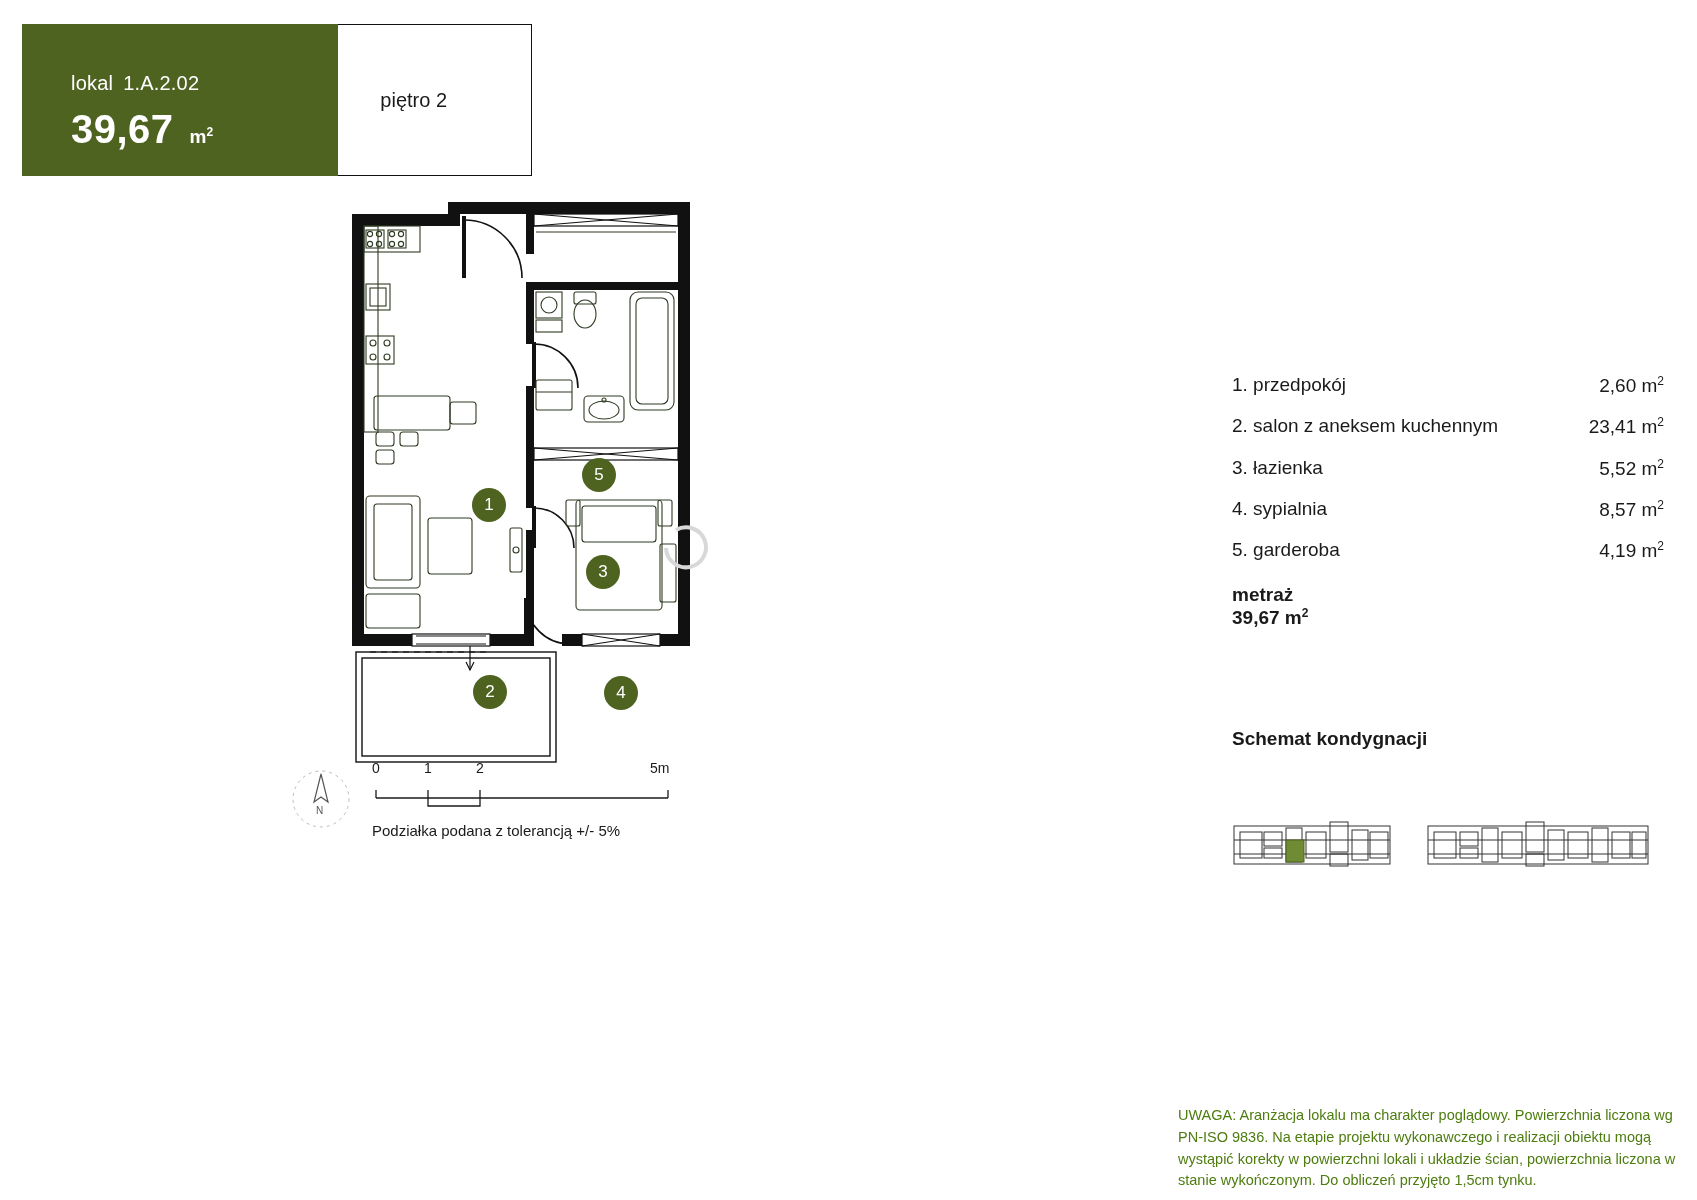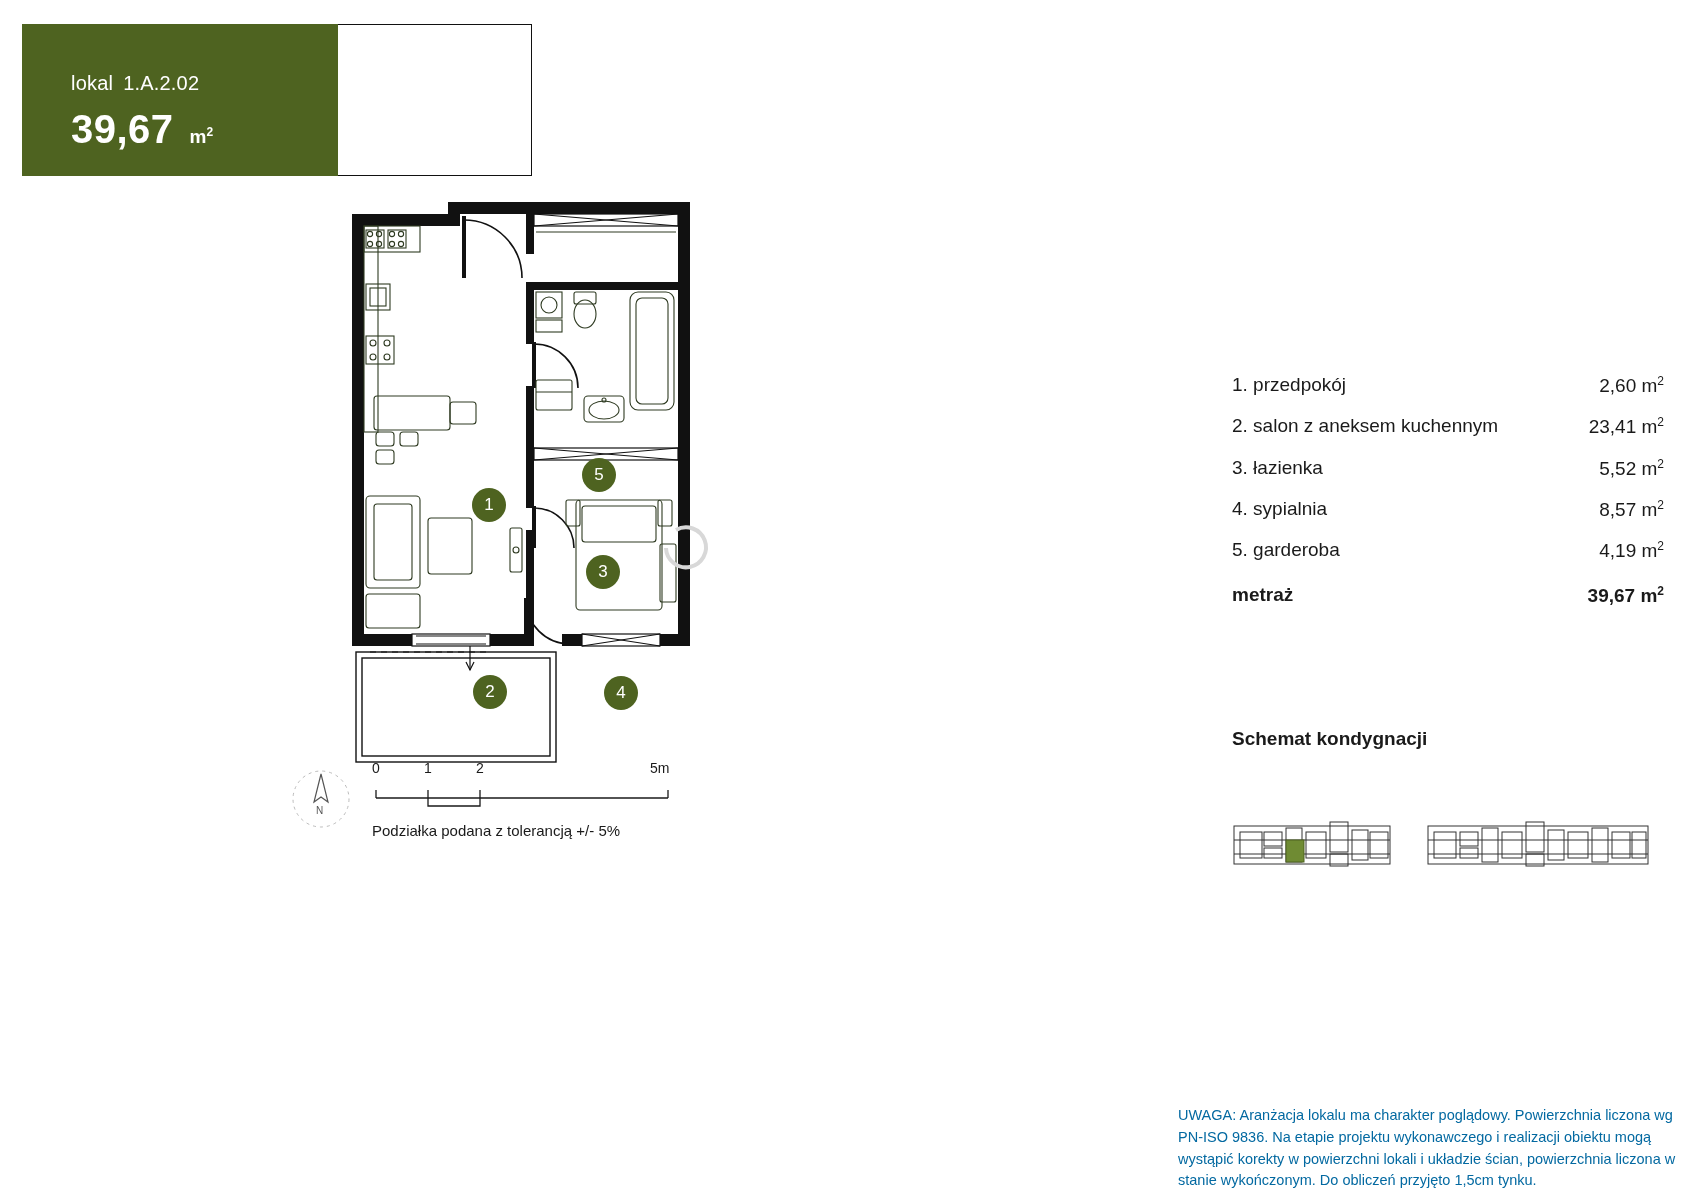--- a/index.html
+++ b/index.html
@@ -155,20 +155,21 @@
     font-size: 19px;
     padding: 9px 0;
     white-space: nowrap;
   }
   .room-row .r-name { }
   .room-row .r-area { text-align: right; }
   .room-row .r-area sup { font-size: 12px; }
   .room-row.total {
     font-weight: bold;
     padding-top: 12px;
+    flex-direction: column;
   }
 
   
   #schemat-title {
     position: absolute;
     left: 1232px;
     top: 728px;
     font-size: 19px;
     font-weight: bold;
   }
@@ -181,36 +182,37 @@
   }
 
   
   #footer-note {
     position: absolute;
     left: 1178px;
     top: 1105px;
     width: 500px;
     font-size: 14.5px;
     line-height: 1.5;
-    color: #0369a1;
+    color: #4d7c0f;
   }
 </style>
 </head>
 <body>
 
 <div id="header-badge">
   <div id="unit-box">
     <div id="unit-label-row">
       <span class="unit-word">lokal</span><span class="unit-code">1.A.2.02</span>
     </div>
     <div id="unit-area-row">
       <span class="area-num">39,67</span><span class="area-unit"><span>m</span><sup>2</sup></span>
     </div>
   </div>
   <div id="meta-box">
+    <div class="meta-cell">piętro 2</div>
   </div>
 </div>
 
 <div id="floorplan">
   <svg width="450" height="580" viewBox="0 0 450 580">
 
     <g fill="#111111">
 
       <rect x="22" y="14" width="108" height="12"></rect>
 

